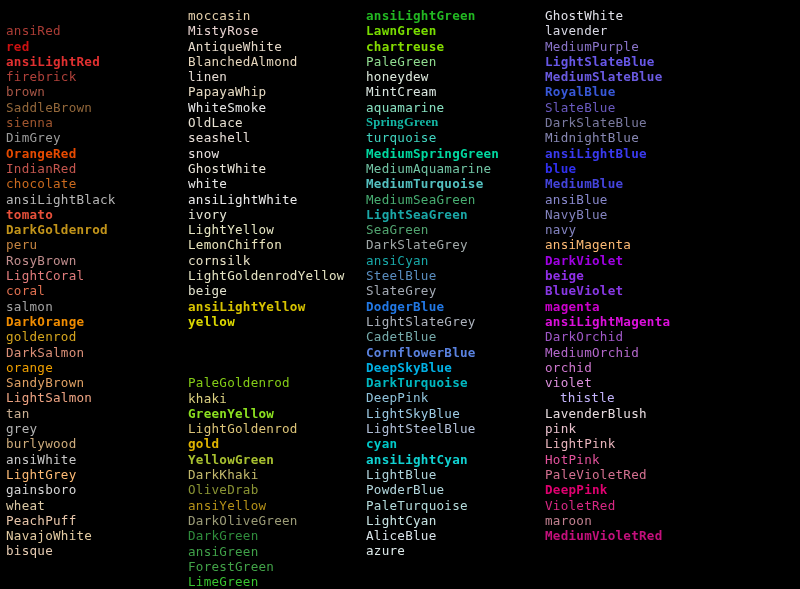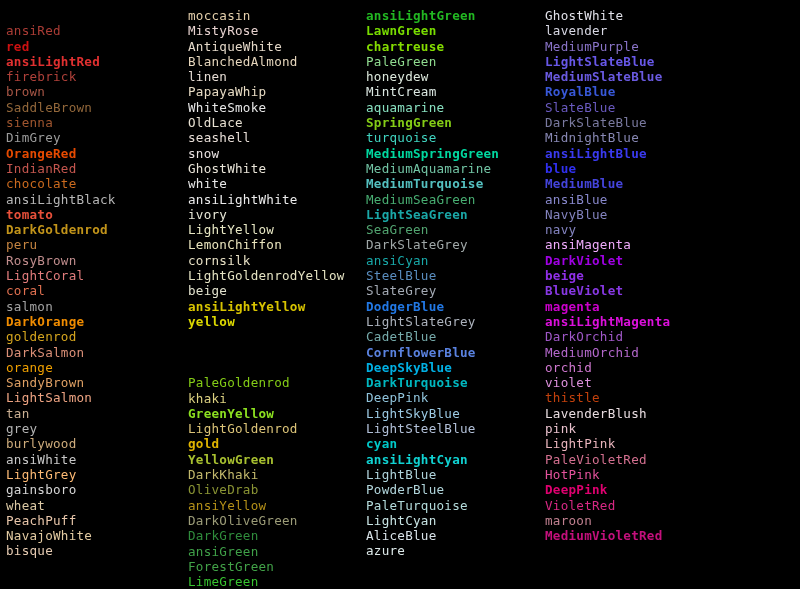--- a/index.html
+++ b/index.html
@@ -128,21 +128,21 @@
     </div>
   <div class="column" id="col-2">
       <span class="color-entry clipped-row" style="color: rgb(0, 0, 0);"></span>
       <span class="color-entry bold" style="color: rgb(34, 184, 34);">ansiLightGreen</span>
       <span class="color-entry bold" style="color: rgb(120, 220, 0);">LawnGreen</span>
       <span class="color-entry bold" style="color: rgb(132, 220, 0);">chartreuse</span>
       <span class="color-entry" style="color: rgb(144, 220, 144);">PaleGreen</span>
       <span class="color-entry" style="color: rgb(220, 232, 220);">honeydew</span>
       <span class="color-entry" style="color: rgb(220, 232, 226);">MintCream</span>
       <span class="color-entry" style="color: rgb(136, 224, 192);">aquamarine</span>
-      <span class="color-entry bold" style="color: #84cc16;">SpringGreen</span>
+      <span class="color-entry bold" style="color: #14b8a6; font-family: Liberation Serif, serif;">SpringGreen</span>
       <span class="color-entry" style="color: rgb(64, 212, 192);">turquoise</span>
       <span class="color-entry bold" style="color: rgb(0, 216, 160);">MediumSpringGreen</span>
       <span class="color-entry" style="color: rgb(114, 196, 164);">MediumAquamarine</span>
       <span class="color-entry bold" style="color: rgb(84, 192, 192);">MediumTurquoise</span>
       <span class="color-entry" style="color: rgb(72, 174, 114);">MediumSeaGreen</span>
       <span class="color-entry bold" style="color: rgb(26, 168, 168);">LightSeaGreen</span>
       <span class="color-entry" style="color: rgb(82, 164, 112);">SeaGreen</span>
       <span class="color-entry" style="color: rgb(160, 168, 168);">DarkSlateGrey</span>
       <span class="color-entry" style="color: rgb(24, 168, 168);">ansiCyan</span>
       <span class="color-entry" style="color: rgb(90, 142, 192);">SteelBlue</span>
@@ -175,34 +175,34 @@
       <span class="color-entry bold" style="color: rgb(56, 88, 216);">RoyalBlue</span>
       <span class="color-entry" style="color: rgb(106, 90, 192);">SlateBlue</span>
       <span class="color-entry" style="color: rgb(122, 122, 160);">DarkSlateBlue</span>
       <span class="color-entry" style="color: rgb(136, 136, 180);">MidnightBlue</span>
       <span class="color-entry bold" style="color: rgb(58, 58, 240);">ansiLightBlue</span>
       <span class="color-entry bold" style="color: rgb(48, 48, 240);">blue</span>
       <span class="color-entry bold" style="color: rgb(68, 68, 220);">MediumBlue</span>
       <span class="color-entry" style="color: rgb(136, 136, 204);">ansiBlue</span>
       <span class="color-entry" style="color: rgb(132, 132, 192);">NavyBlue</span>
       <span class="color-entry" style="color: rgb(132, 132, 192);">navy</span>
-      <span class="color-entry" style="color: #f0abfc;">ansiMagenta</span>
+      <span class="color-entry" style="color: #fdba74;">ansiMagenta</span>
       <span class="color-entry bold" style="color: rgb(160, 0, 228);">DarkViolet</span>
       <span class="color-entry bold" style="color: rgb(144, 48, 232);">beige</span>
       <span class="color-entry bold" style="color: rgb(136, 56, 228);">BlueViolet</span>
       <span class="color-entry bold" style="color: rgb(204, 0, 204);">magenta</span>
       <span class="color-entry bold" style="color: rgb(220, 16, 220);">ansiLightMagenta</span>
       <span class="color-entry" style="color: rgb(160, 88, 200);">DarkOrchid</span>
       <span class="color-entry" style="color: rgb(180, 104, 204);">MediumOrchid</span>
       <span class="color-entry" style="color: rgb(208, 120, 208);">orchid</span>
       <span class="color-entry" style="color: rgb(220, 144, 220);">violet</span>
-      <span class="color-entry" style="color: #c2410c;">thistle</span>
+      <span class="color-entry" style="color: #c4b5fd; margin-left: 15px;">thistle</span>
       <span class="color-entry" style="color: rgb(232, 220, 224);">LavenderBlush</span>
       <span class="color-entry" style="color: rgb(232, 192, 204);">pink</span>
       <span class="color-entry" style="color: rgb(232, 180, 188);">LightPink</span>
+      <span class="color-entry" style="color: rgb(228, 82, 156);">HotPink</span>
       <span class="color-entry" style="color: rgb(212, 112, 144);">PaleVioletRed</span>
-      <span class="color-entry" style="color: rgb(228, 82, 156);">HotPink</span>
       <span class="color-entry bold" style="color: rgb(224, 0, 112);">DeepPink</span>
       <span class="color-entry" style="color: rgb(216, 40, 132);">VioletRed</span>
       <span class="color-entry" style="color: rgb(192, 128, 144);">maroon</span>
       <span class="color-entry bold" style="color: rgb(196, 16, 124);">MediumVioletRed</span>
     </div>
 </div>
 
 </body></html>

